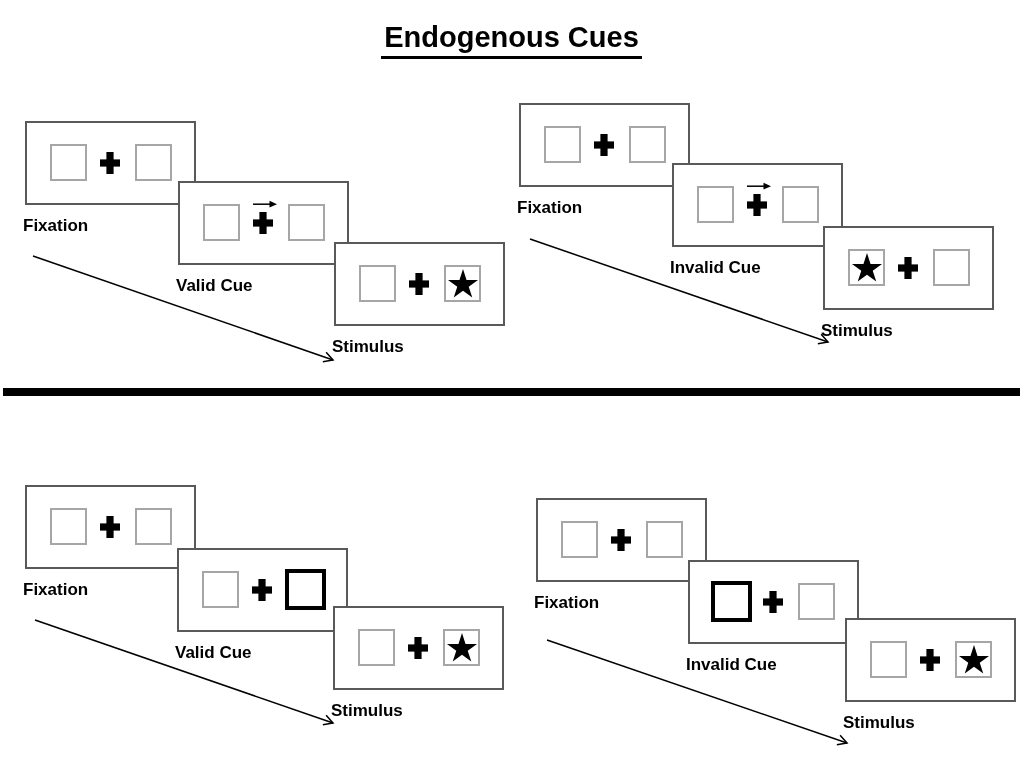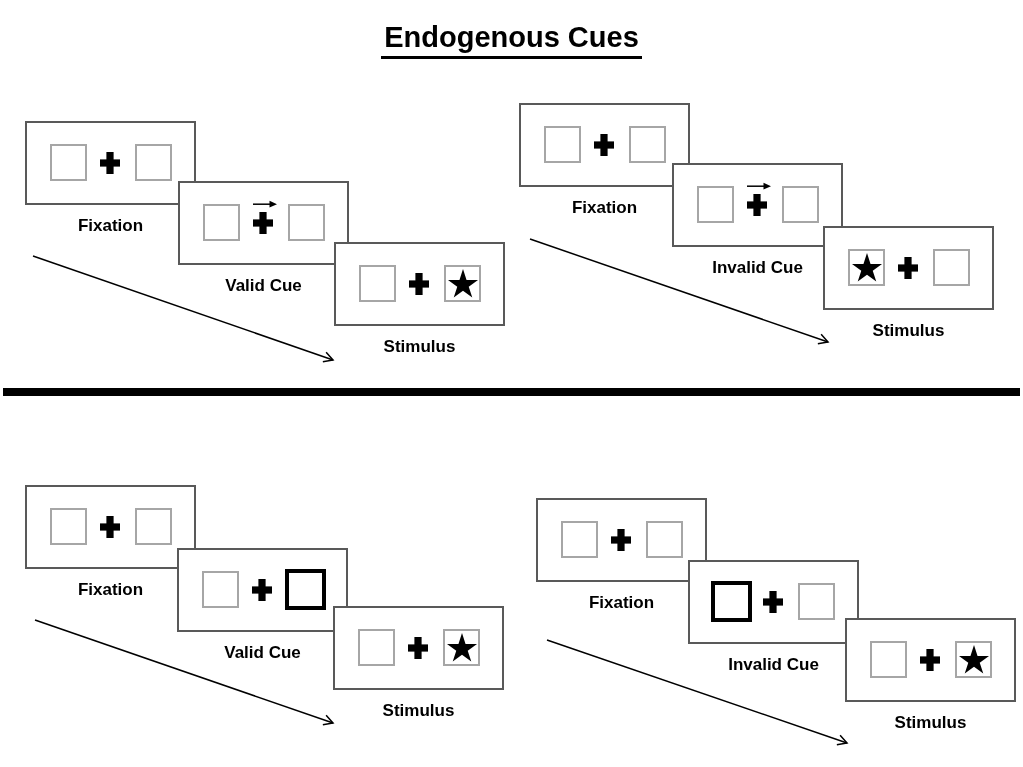--- a/index.html
+++ b/index.html
@@ -14,21 +14,21 @@
   .card{position:absolute;width:167px;height:80px;background:#fff;border:2px solid #595959;}
   .box{position:absolute;top:21px;width:33px;height:33px;border:2px solid #a6a6a6;
     background:#fff;display:flex;align-items:center;justify-content:center;}
   .box.left{left:23px}
   .box.right{left:108px}
   .box.bold{width:33px;height:33px;border:4px solid #000;top:19px;}
   .box.bold.left{left:21px}
   .box.bold.right{left:106px}
   .cross{position:absolute;left:73px;top:29px;}
   .cue-arrow{position:absolute;left:72px;top:16px;}
-  .label{position:absolute;width:175px;text-align:center;
+  .label{position:absolute;width:175px;
     font-weight:bold;font-size:17px;line-height:20px;}
   .tarrow{position:absolute;}
 </style>
 </head>
 <body>
 
 <div class="canvas">
 
   <div class="title" style="top:21px">
     <span class="title-text">Endogenous Cues</span>

